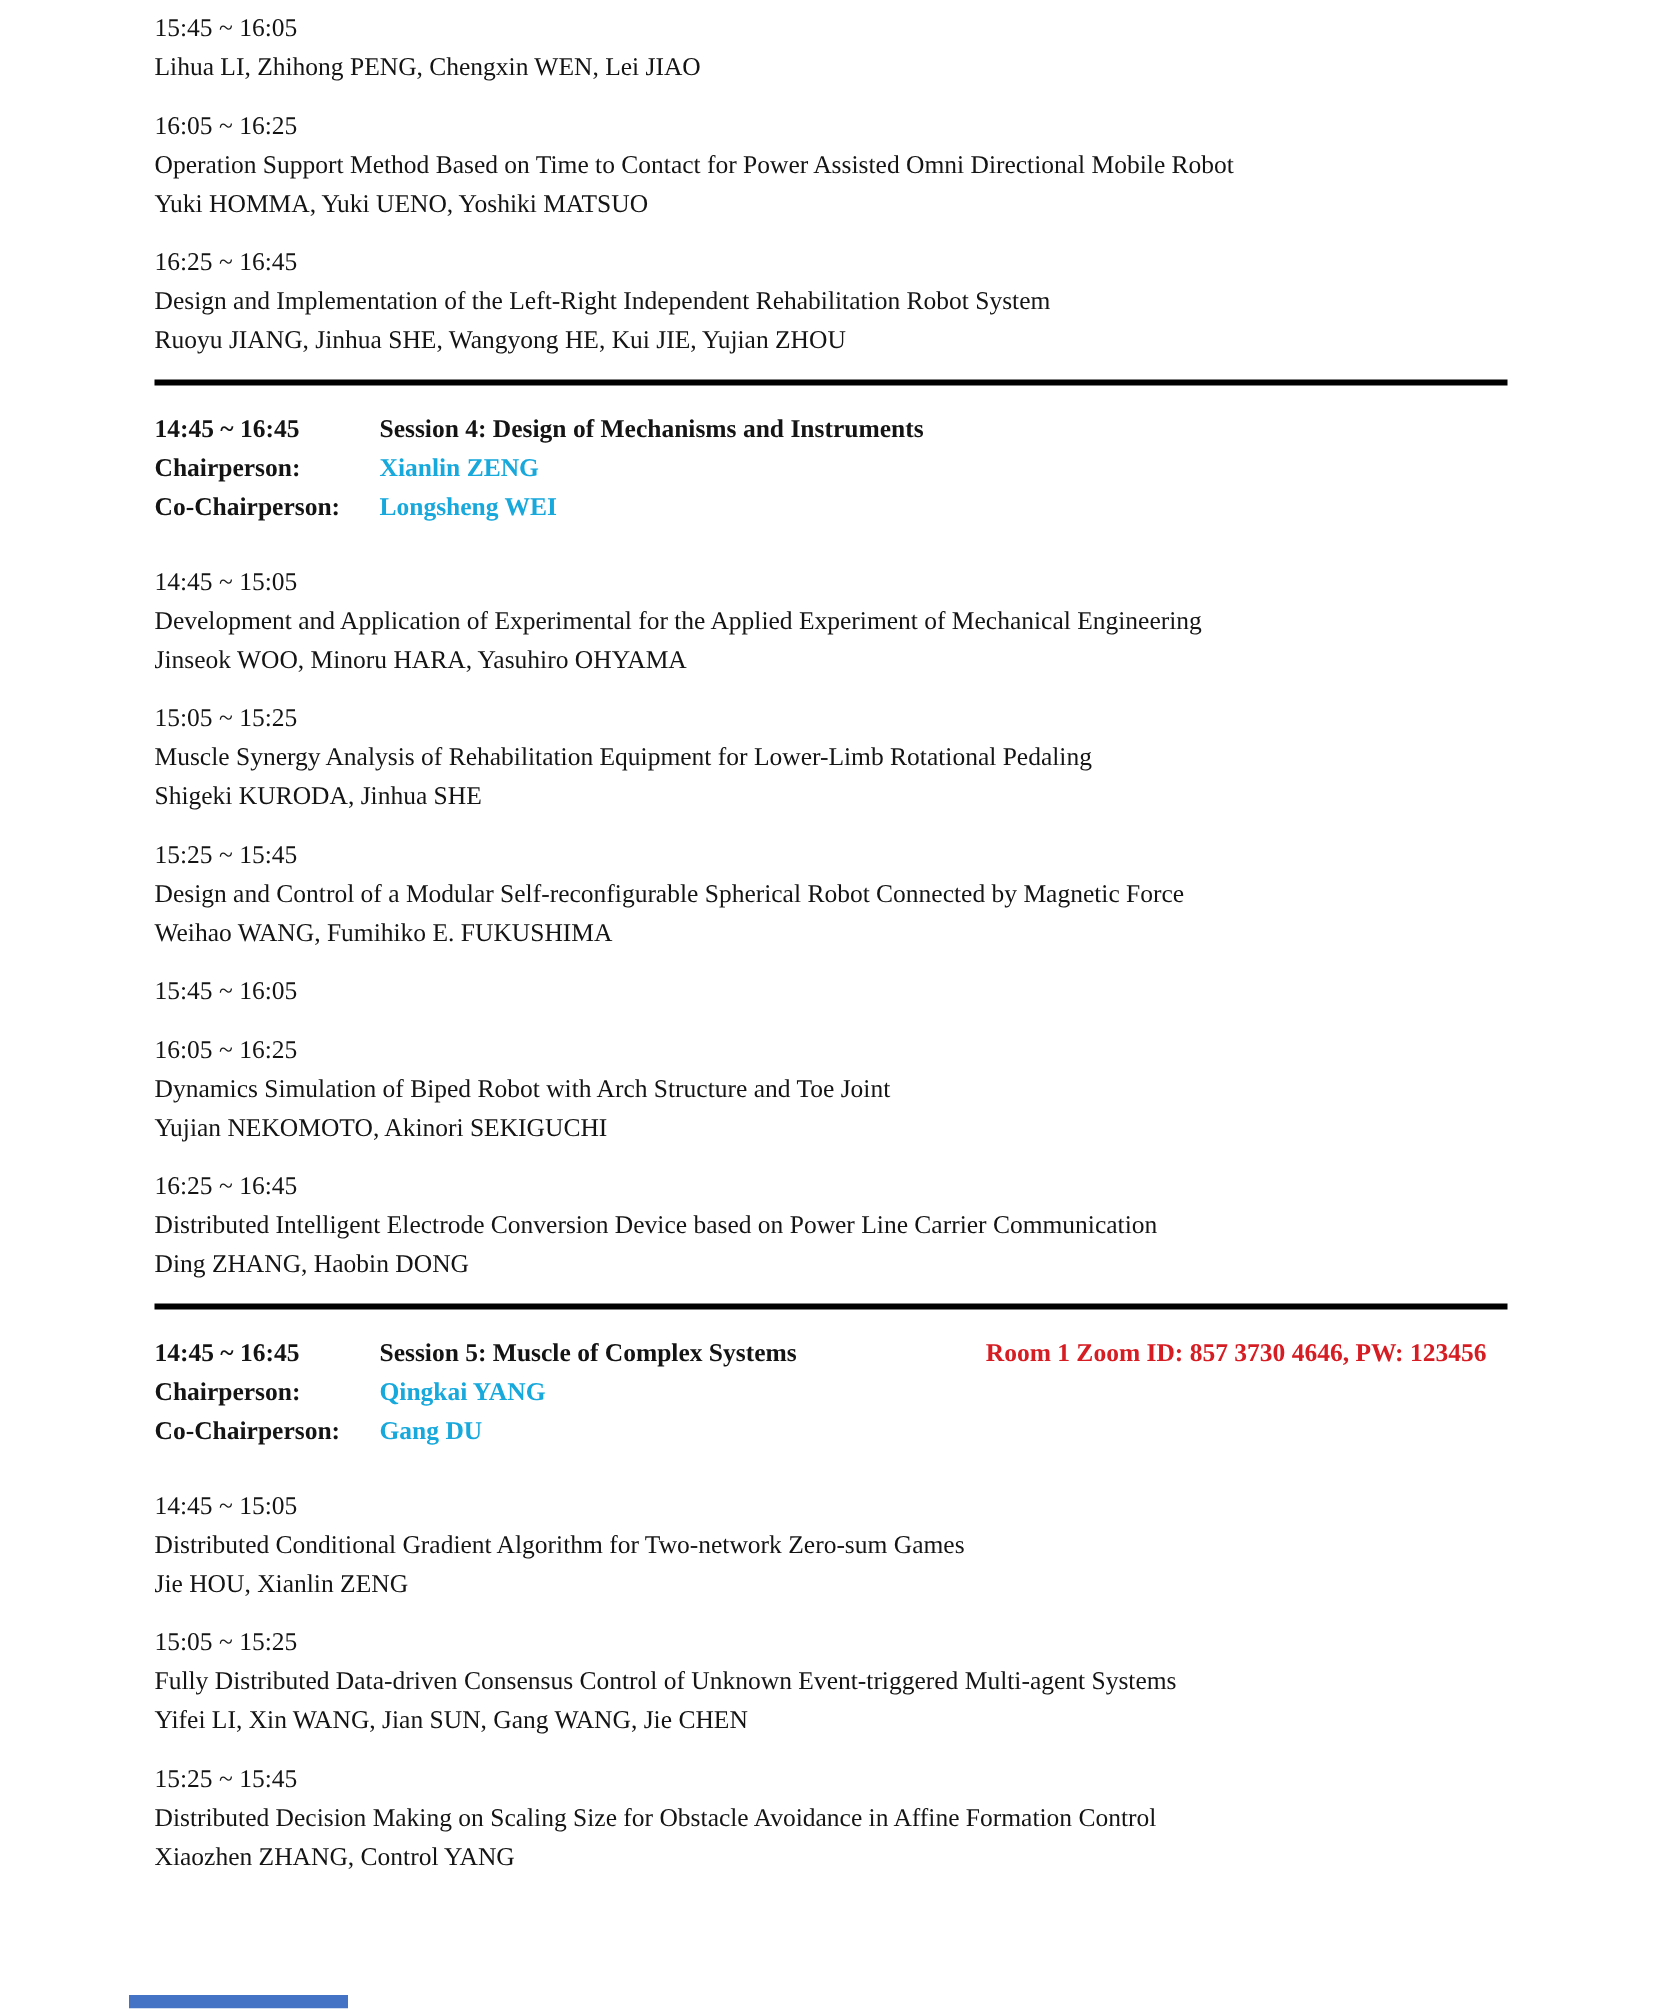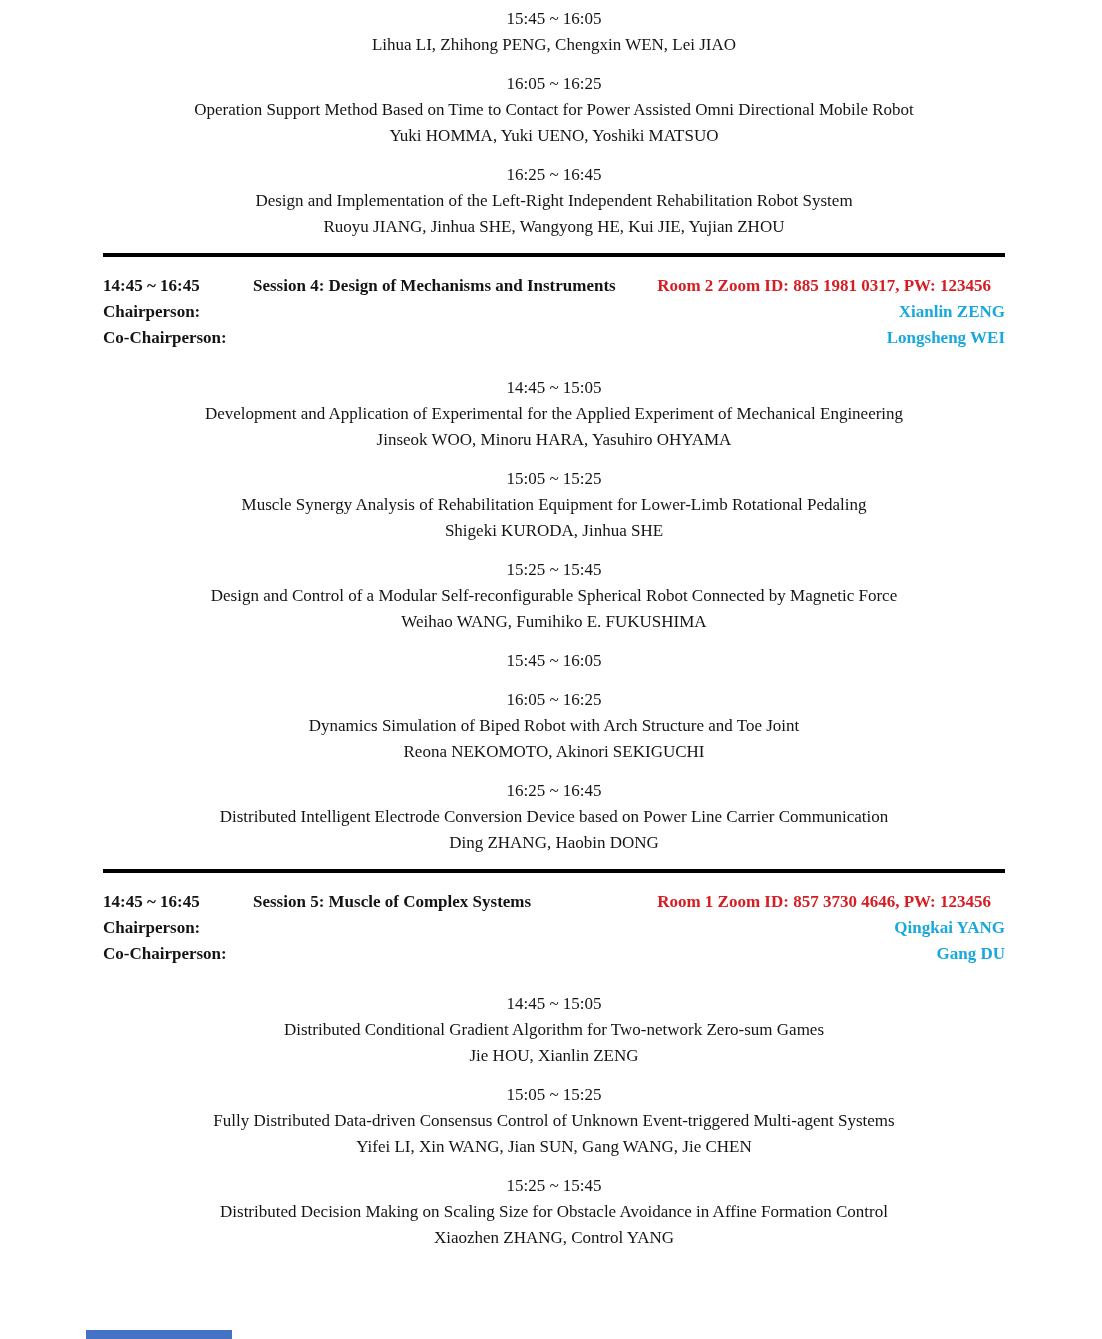--- a/index.html
+++ b/index.html
@@ -6,31 +6,31 @@
   html, body { background: #ffffff; }
   body {
     width: 1102px; height: 1339px;
     position: relative; overflow: hidden;
     font-family: "Liberation Serif", "DejaVu Serif", serif;
     font-size: 17px;
     color: var(--text-black, #141414);
   }
   .page { padding: 6px 97px 0 103px; }
 
-  .papers .paper { margin-bottom: 13px; text-align: center; }
+  .papers .paper { margin-bottom: 13px; }
   .paper div { line-height: 26px; white-space: nowrap; }
 
   .rule {
     height: 4px;
     background: var(--rule-black, #000);
     margin: 12px 0 16px 0;
   }
 
   .session-header { font-weight: bold; }
-  .session-header .row { display: flex; line-height: 26px; justify-content: space-between; }
+  .session-header .row { display: flex; line-height: 26px; }
   .col-time { width: 150px; flex: none; }
   .session-title { flex: 1 1 auto; white-space: nowrap; }
   .room {
     flex: none;
     color: var(--room-red, #d61d23);
     padding-right: 14px;
     white-space: nowrap;
   }
   .chair-name { color: var(--chair-cyan, #17a8dc); white-space: nowrap; }
 
@@ -67,21 +67,20 @@
         <div>Ruoyu JIANG, Jinhua SHE, Wangyong HE, Kui JIE, Yujian ZHOU</div>
       </div>
     </section>
 
   <div class="rule"></div>
 
   <header class="session-header">
     <div class="row">
       <span class="col-time">14:45 ~ 16:45</span>
       <span class="session-title">Session 4: Design of Mechanisms and Instruments</span>
-      <span class="room">Room 2 Zoom ID: 885 1981 0317, PW: 123456</span>
     </div>
     <div class="row">
       <span class="col-time">Chairperson:</span>
       <span class="chair-name">Xianlin ZENG</span>
     </div>
     <div class="row">
       <span class="col-time">Co-Chairperson:</span>
       <span class="chair-name">Longsheng WEI</span>
     </div>
   </header>
@@ -106,21 +105,21 @@
         <div>Weihao WANG, Fumihiko E. FUKUSHIMA</div>
       </div>
 
       <div class="paper">
         <div>15:45 ~ 16:05</div>
       </div>
 
       <div class="paper">
         <div>16:05 ~ 16:25</div>
         <div>Dynamics Simulation of Biped Robot with Arch Structure and Toe Joint</div>
-        <div>Reona NEKOMOTO, Akinori SEKIGUCHI</div>
+        <div>Yujian NEKOMOTO, Akinori SEKIGUCHI</div>
       </div>
 
       <div class="paper">
         <div>16:25 ~ 16:45</div>
         <div>Distributed Intelligent Electrode Conversion Device based on Power Line Carrier Communication</div>
         <div>Ding ZHANG, Haobin DONG</div>
       </div>
     </section>
 
   <div class="rule"></div>

